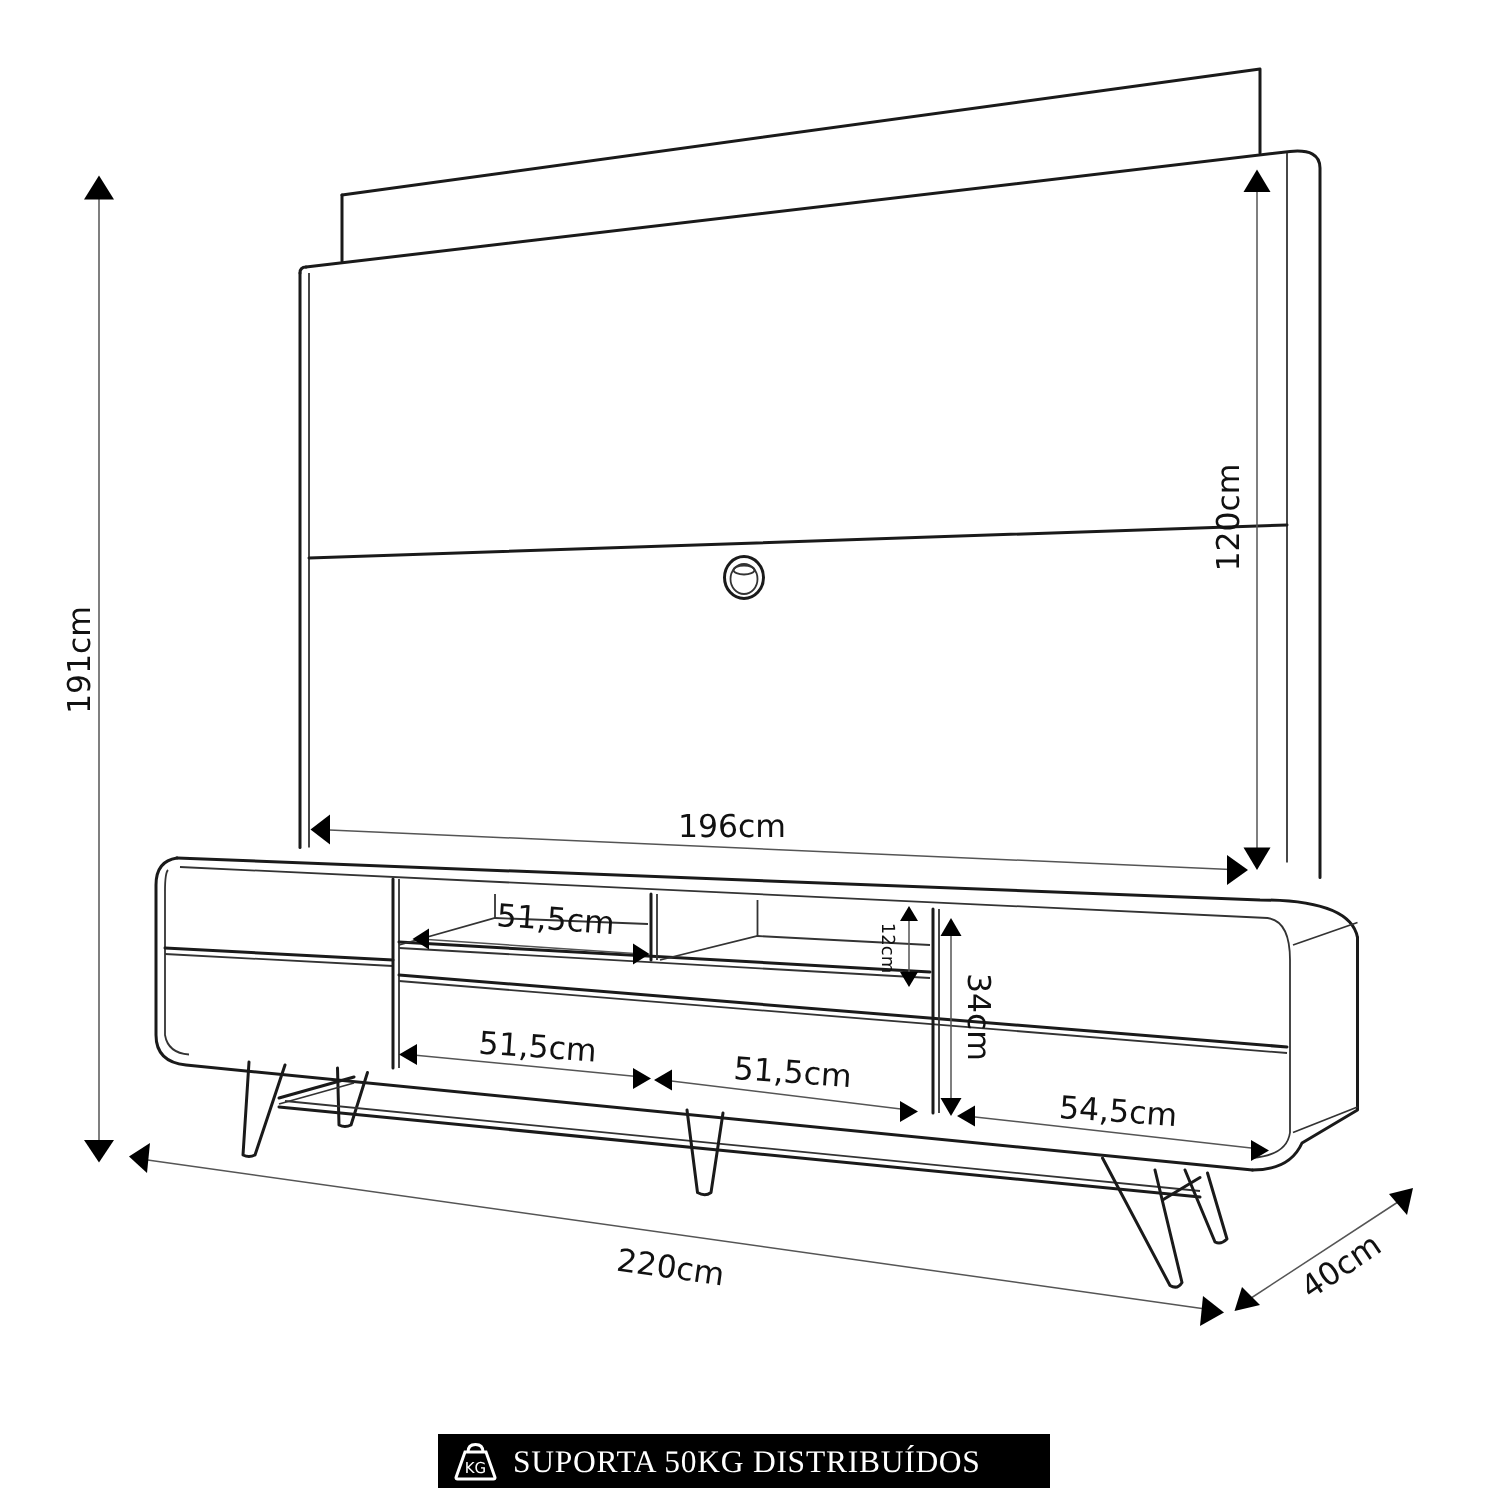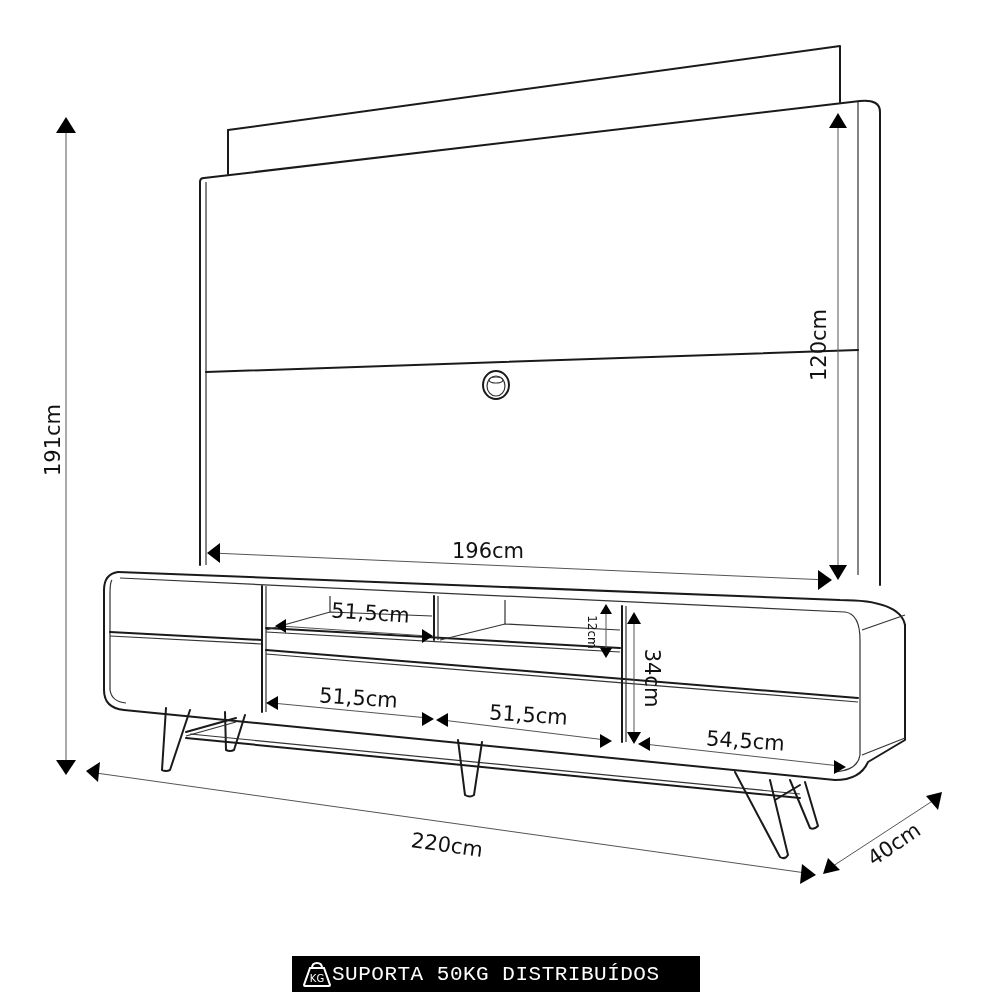--- a/index.html
+++ b/index.html
@@ -6,24 +6,24 @@
   body { width: 1000px; height: 1000px; position: relative; overflow: hidden; font-family: "DejaVu Sans", sans-serif; }
   #drawing { position: absolute; left: 0; top: 0; width: 1000px; height: 1000px; }
   .ln { stroke: #1a1a1a; fill: none; stroke-width: 2; stroke-linejoin: round; stroke-linecap: round; }
   .ln-thin { stroke: #333; fill: none; stroke-width: 1.2; }
   .dim { stroke: #555; fill: none; stroke-width: 1; }
   .arrow { fill: #000; }
   .lbl { font-family: "DejaVu Sans", sans-serif; font-size: 21px; fill: #111; }
   .lbl-sm { font-family: "DejaVu Sans", sans-serif; font-size: 12px; fill: #111; }
   .banner {
     position: absolute; left: 292px; top: 956px; width: 408px; height: 36px;
-    background: #000; color: #fff; display: flex; align-items: center; 
+    background: #000; color: #fff; display: flex; align-items: center; gap: 10px;
     padding: 0 10px; box-sizing: border-box;
   }
-  .banner-text { font-family: Liberation Mono, monospace; font-size: 21px; letter-spacing: 0.5px; white-space: nowrap; }
+  .banner-text { font-family: Liberation Serif, serif; font-size: 21px; letter-spacing: 0.5px; white-space: nowrap; }
   .kg-icon { width: 30px; height: 28px; display: block; }
 </style>
 </head>
 <body>
 
 <svg id="drawing" viewBox="0 0 1000 1000" xmlns="http://www.w3.org/2000/svg">
 
   <g>
     <path class="ln" d="M228 130 L840 46 L840 102"></path>
     <path class="ln" d="M228 130 L228 174"></path>

